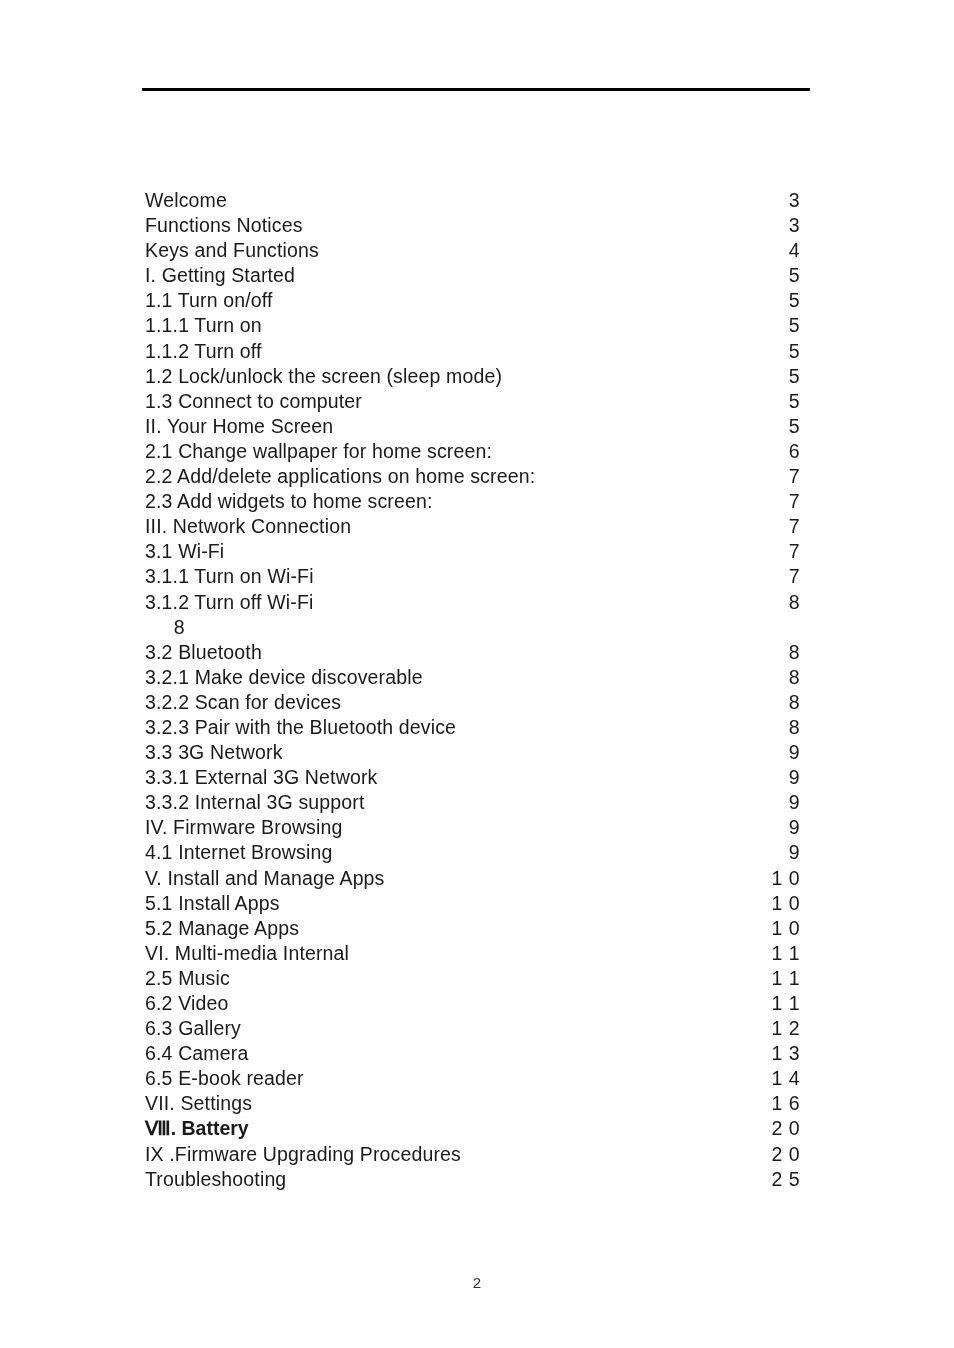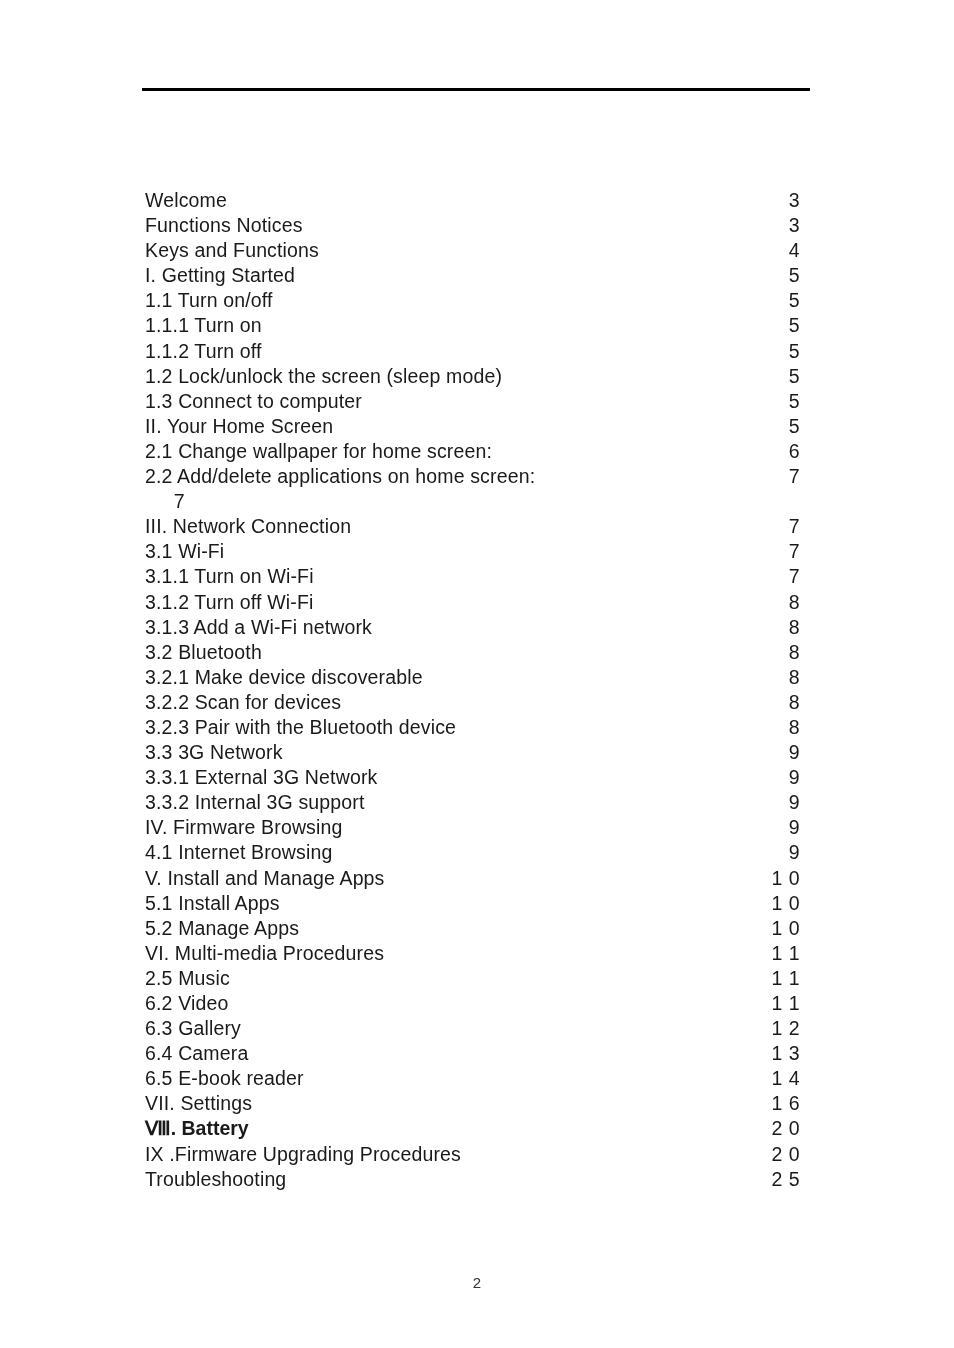--- a/index.html
+++ b/index.html
@@ -133,40 +133,40 @@
       </div>
       <div class="toc-entry">
         <span class="toc-title">2.1 Change wallpaper for home screen:</span>
         <span class="toc-page">6</span>
       </div>
       <div class="toc-entry">
         <span class="toc-title">2.2 Add/delete applications on home screen:</span>
         <span class="toc-page">7</span>
       </div>
       <div class="toc-entry">
+        <span class="toc-title">2.3 Add widgets to home screen:</span>
         <span class="toc-page">7</span>
       </div>
       <div class="toc-entry">
         <span class="toc-title">III. Network Connection</span>
         <span class="toc-page">7</span>
       </div>
       <div class="toc-entry">
         <span class="toc-title">3.1 Wi-Fi</span>
         <span class="toc-page">7</span>
       </div>
       <div class="toc-entry">
         <span class="toc-title">3.1.1 Turn on Wi-Fi</span>
         <span class="toc-page">7</span>
       </div>
       <div class="toc-entry">
         <span class="toc-title">3.1.2 Turn off Wi-Fi</span>
         <span class="toc-page">8</span>
       </div>
       <div class="toc-entry">
-        <span class="toc-title">3.1.3 Add a Wi-Fi network</span>
         <span class="toc-page">8</span>
       </div>
       <div class="toc-entry">
         <span class="toc-title">3.2 Bluetooth</span>
         <span class="toc-page">8</span>
       </div>
       <div class="toc-entry">
         <span class="toc-title">3.2.1 Make device discoverable</span>
         <span class="toc-page">8</span>
       </div>
@@ -204,21 +204,21 @@
       </div>
       <div class="toc-entry">
         <span class="toc-title">5.1 Install Apps</span>
         <span class="toc-page">1 0</span>
       </div>
       <div class="toc-entry">
         <span class="toc-title">5.2 Manage Apps</span>
         <span class="toc-page">1 0</span>
       </div>
       <div class="toc-entry">
-        <span class="toc-title">VI. Multi-media Procedures</span>
+        <span class="toc-title">VI. Multi-media Internal</span>
         <span class="toc-page">1 1</span>
       </div>
       <div class="toc-entry">
         <span class="toc-title">2.5 Music</span>
         <span class="toc-page">1 1</span>
       </div>
       <div class="toc-entry">
         <span class="toc-title">6.2 Video</span>
         <span class="toc-page">1 1</span>
       </div>

